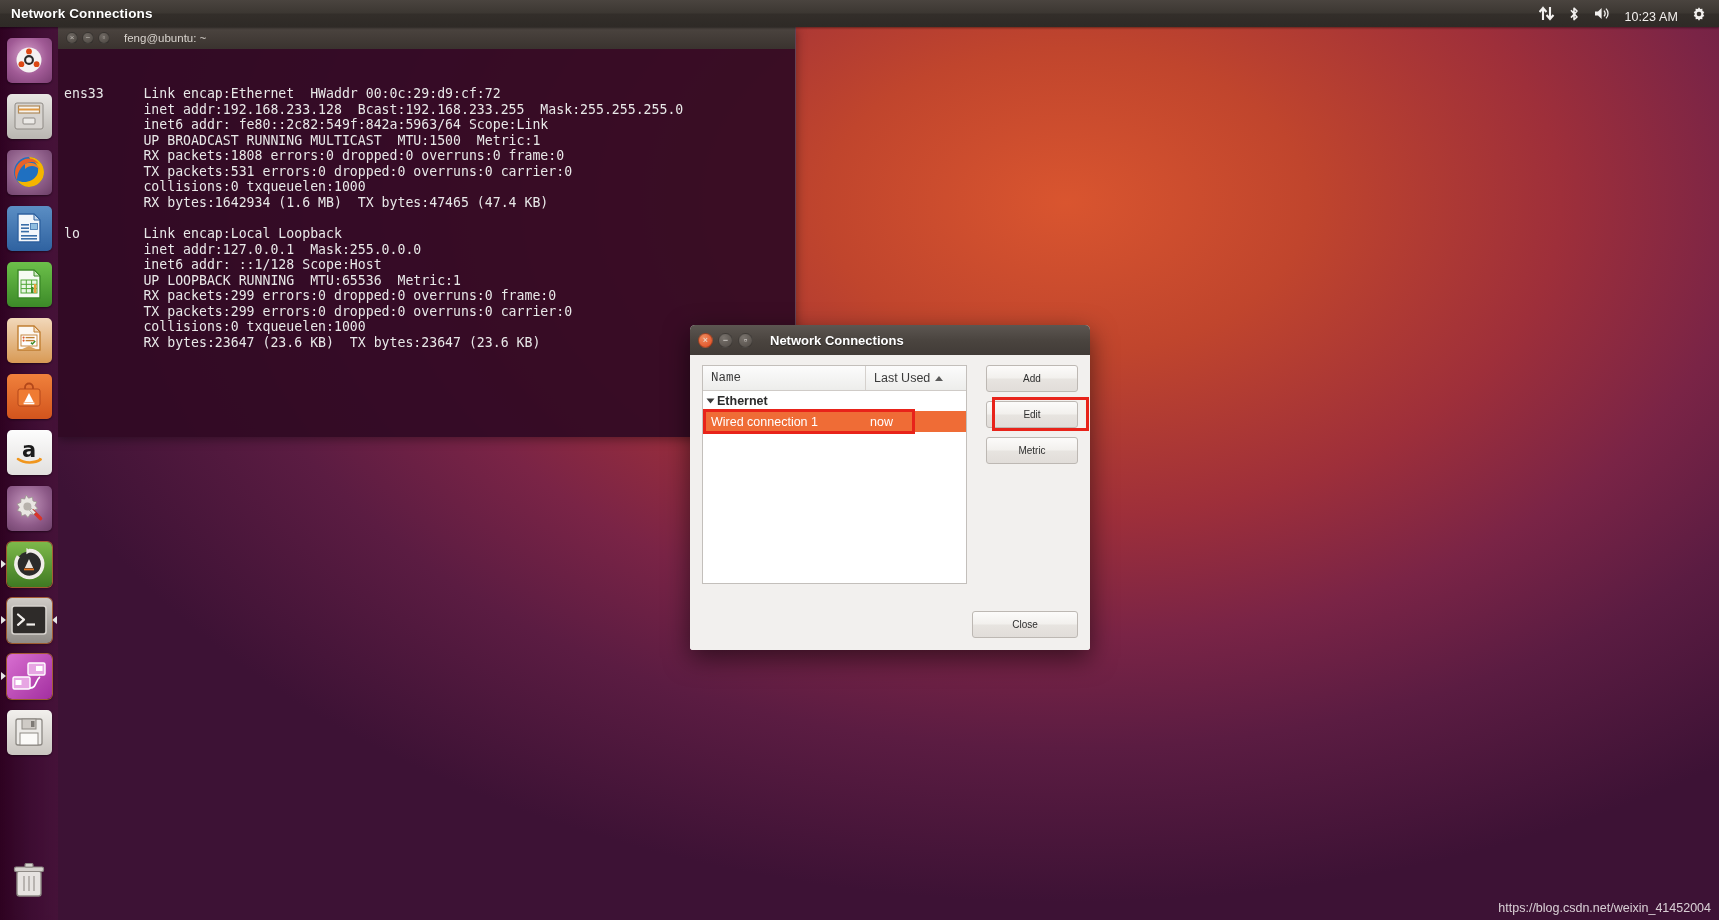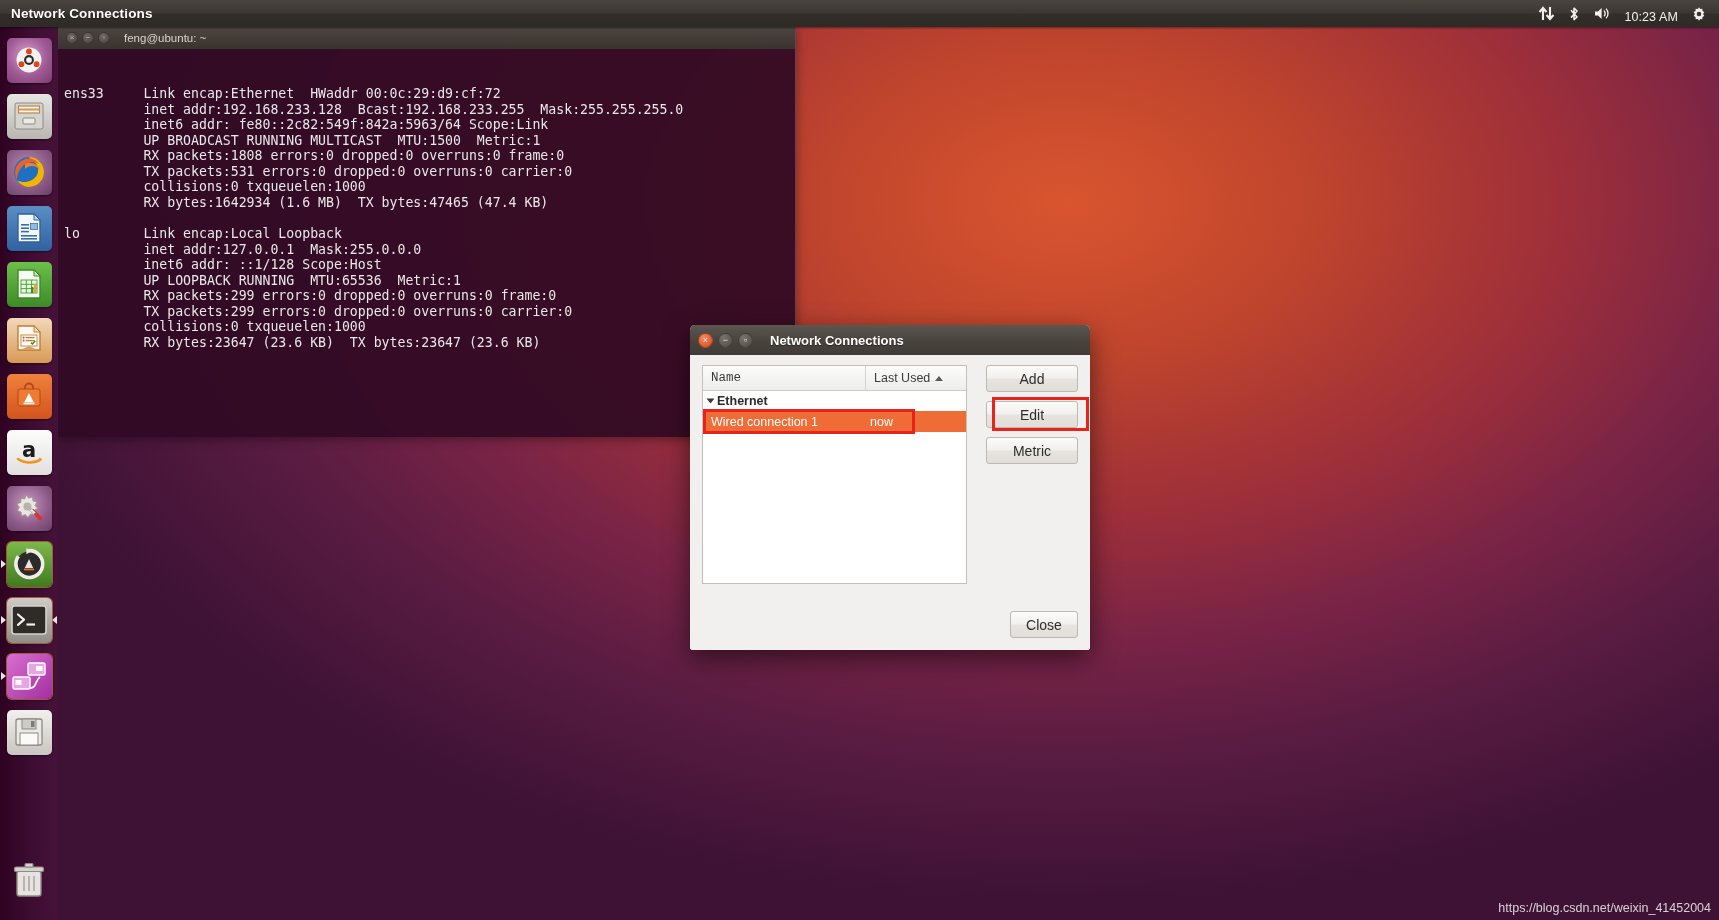--- a/index.html
+++ b/index.html
@@ -141,24 +141,24 @@
          transform: rotate(90deg); }
   .row { display: flex; align-items: center; height: 21px; font-size: 12.5px; cursor: pointer; }
   .row.sel { background: #ef6c36; color: #fff; }
   .row .cname { flex: 1; padding-left: 8px; }
   .row .cused { width: 100px; padding-left: 4px; }
   #btncol { position: absolute; right: 12px; top: 10px; width: 92px;
             display: flex; flex-direction: column; gap: 9px; }
   .btn {
     height: 27px; border: 1px solid #bdb8b3; border-radius: 3px;
     background: linear-gradient(to bottom, #fcfbfa 0%, #f2f0ed 48%, #e7e4e0 52%, #e1ddd9 100%);
-    font-size: 14px; color: #2e2e2e; display: flex; align-items: center; justify-content: center;
+    font-size: 10px; color: #2e2e2e; display: flex; align-items: center; justify-content: center;
     cursor: pointer; font-family: "Liberation Sans", sans-serif;
   }
-  #close-btn { position: absolute; right: 12px; bottom: 12px; width: 68px; }
+  #close-btn { position: absolute; right: 12px; bottom: 12px; width: 106px; }
   
   .annot { position: absolute; border: 3px solid #e8231a; pointer-events: none; z-index: 80; }
   #annot-row  { left: 703px; top: 409px; width: 212px; height: 25px; }
   #annot-edit { left: 992px; top: 397px; width: 97px; height: 34px; }
   
   #wm { position: absolute; right: 8px; bottom: 5px; color: #e6dfe2; font-size: 12.5px;
         opacity: .92; z-index: 40; }
 </style>
 </head>
 <body>

